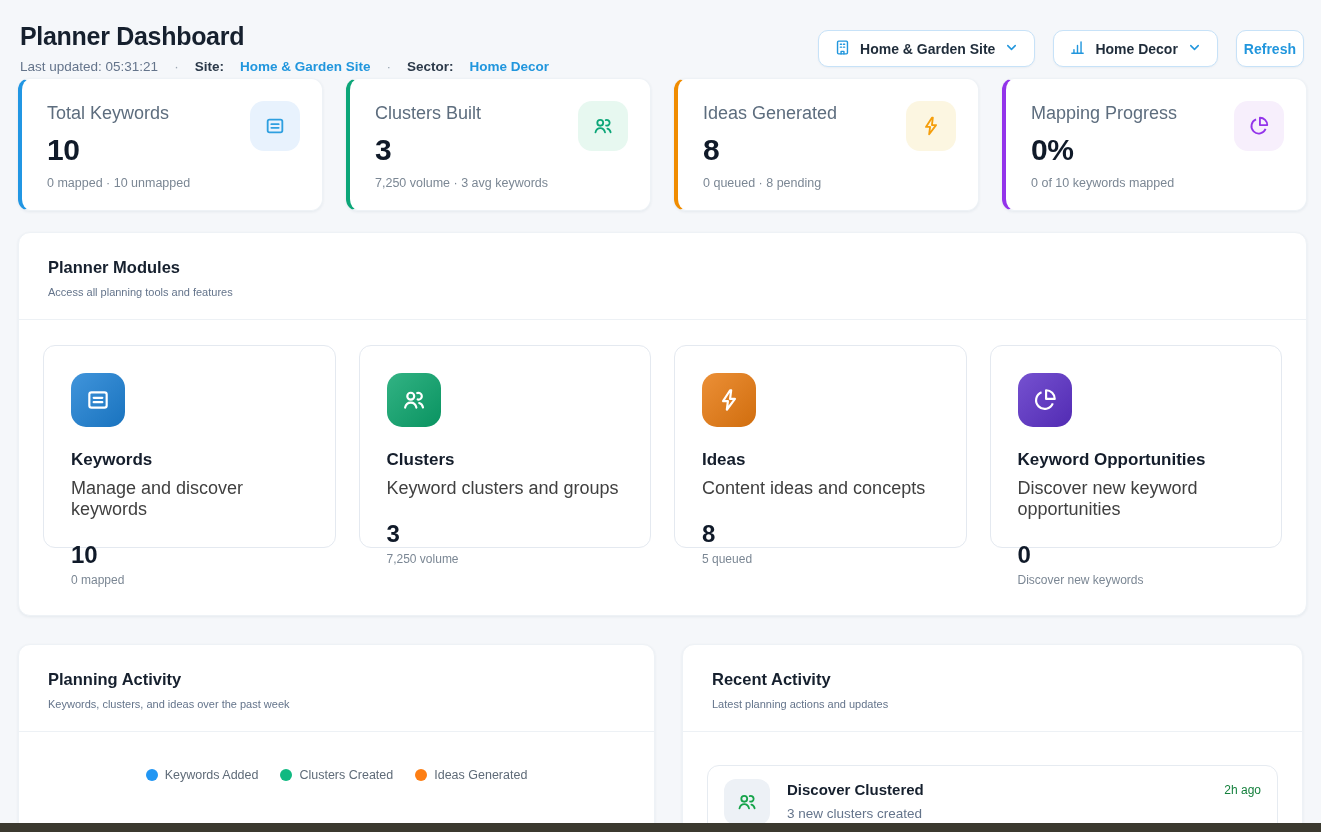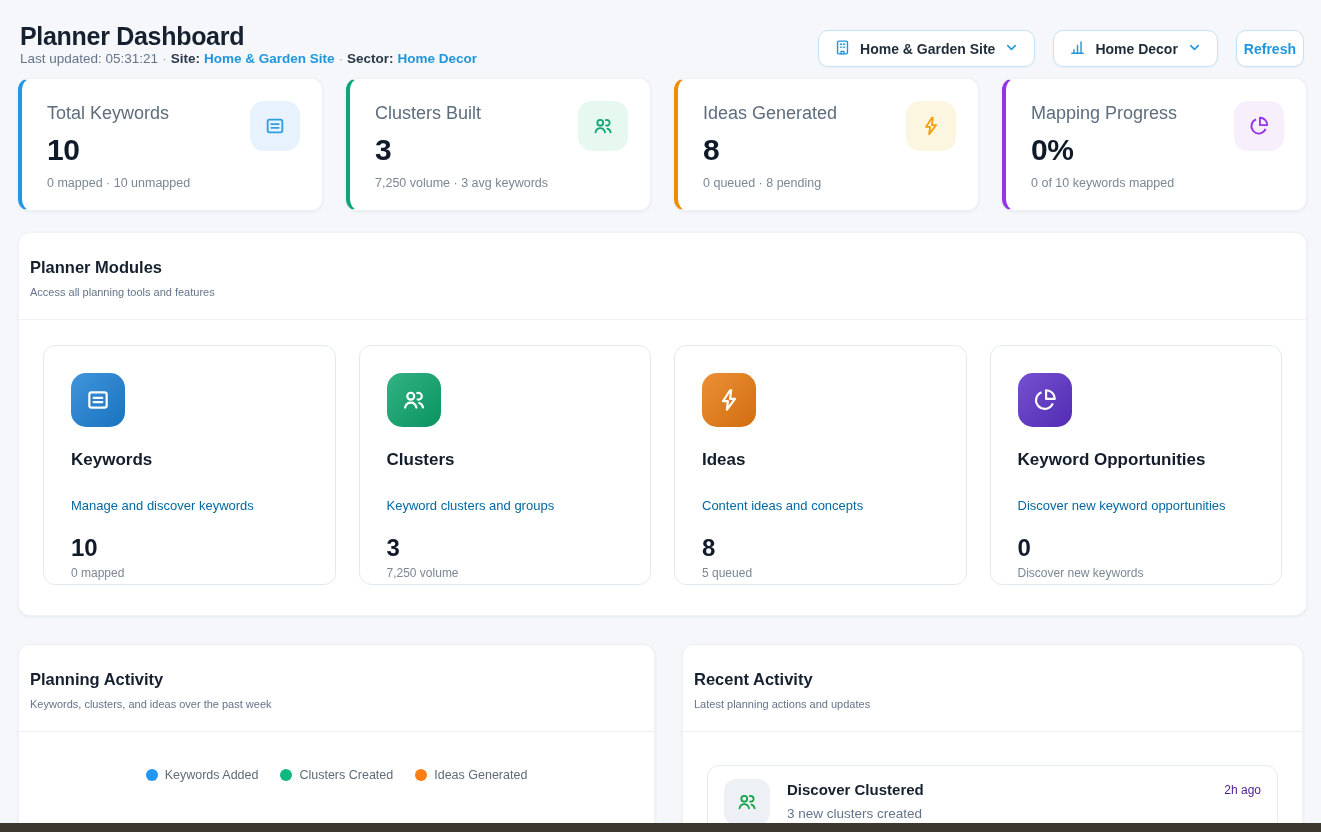--- a/index.html
+++ b/index.html
@@ -6,21 +6,21 @@
   html,body { width:1321px; height:832px; }
   body {
     position:relative; overflow:hidden;
     background:#f5f7fa;
     font-family:"Liberation Sans", sans-serif;
     color:#17202d;
   }
   
   .page-header { position:absolute; left:20px; top:22px; }
   .page-title { font-size:25px; font-weight:800; letter-spacing:-0.3px; color:#16202e; }
-  .page-meta { font-size:13.5px; color:#64748b; display:flex; gap:4px; align-items:center; }
+  .page-meta { margin-top:8px; font-size:13.5px; color:#64748b; display:flex; gap:16px; align-items:center; }
   .page-meta .sep { color:#9aa6b2; }
   .page-meta .k { color:#2b3949; font-weight:700; }
   .page-meta .link { color:#2196dd; font-weight:700; cursor:pointer; }
   
   .controls { position:absolute; right:17px; top:30px; display:flex; gap:18px; }
   .ctrl-btn {
     height:37px; background:#fff; border:1px solid #c7e2f8; border-radius:10px;
     display:flex; align-items:center; gap:9px; padding:0 15px;
     font-size:14px; font-weight:700; color:#1f2c3a; cursor:pointer;
     box-shadow:0 1px 2px rgba(20,50,90,.05);
@@ -36,54 +36,54 @@
     padding:24px 24px 0 25px;
   }
   .stat-label { font-size:18px; color:#5d6d7e; }
   .stat-value { margin-top:9px; font-size:30px; font-weight:800; color:#101a29; letter-spacing:-0.5px; }
   .stat-sub { margin-top:9px; font-size:12.5px; color:#7b8794; }
   .stat-icon { position:absolute; right:22px; top:22px; width:50px; height:50px; border-radius:14px;
     display:flex; align-items:center; justify-content:center; }
   
   .panel { background:#fff; border:1px solid #eef2f6; border-radius:12px;
     box-shadow:0 1px 3px rgba(20,50,90,.07); }
-  .panel-head { padding:25px 26px 21px 11px; }
+  .panel-head { padding:25px 26px 21px 29px; }
   .panel-title { font-size:16.5px; font-weight:700; color:#16202e; }
   .panel-subtitle { margin-top:9px; font-size:11px; color:#64748b; }
   .panel-divider { border-top:1px solid #edf1f5; }
   .modules-panel { position:absolute; left:18px; top:232px; width:1289px; height:384px; }
   .modules { display:flex; gap:23px; padding:25px 24px; }
   .module-card {
-    flex:1; height:240px; border:1px solid #e4e9f0; border-radius:12px; padding:27px 27px;
+    flex:1; height:203px; border:1px solid #e4e9f0; border-radius:12px; padding:27px 27px;
     cursor:pointer; background:#fff;
   }
   .module-icon { width:54px; height:54px; border-radius:15px; color:#fff;
     display:flex; align-items:center; justify-content:center;
     background-image:linear-gradient(135deg, rgba(255,255,255,.16), rgba(0,0,0,.10)); }
   .module-title { margin-top:23px; font-size:17px; font-weight:800; color:#141d2b; }
-  .module-desc { margin-top:28px; font-size:13px; color:#0369a1; }
+  .module-desc { margin-top:8px; font-size:18px; color:#404040; }
   .module-value { margin-top:21px; font-size:24px; font-weight:800; color:#101a29; }
   .module-sub { margin-top:4px; font-size:12px; color:#7b8794; }
   
   .activity-panel { position:absolute; left:18px; top:644px; width:637px; height:360px; }
   .recent-panel { position:absolute; left:682px; top:644px; width:621px; height:360px; }
   .chart-body { position:relative; height:230px; }
   .legend { display:flex; justify-content:center; gap:22px; margin-top:36px;
     font-size:12.5px; color:#5f6b78; }
   .legend-item { display:flex; align-items:center; gap:7px; cursor:pointer; }
   .legend-dot { width:12px; height:12px; border-radius:50%; display:inline-block; }
   
   .activity-item { margin:33px 24px 0 24px; border:1px solid #e6ebf1; border-radius:12px;
     padding:13px 16px; display:flex; gap:17px; align-items:flex-start; background:#fff; }
   .activity-icon { width:46px; height:46px; border-radius:12px; background:#edf1f6; flex:0 0 46px;
     display:flex; align-items:center; justify-content:center; color:#16a34a; }
   .activity-main { flex:1; padding-top:2px; }
   .activity-title { font-size:15px; font-weight:800; color:#16202e; }
   .activity-desc { margin-top:8px; font-size:13.5px; color:#64748b; }
-  .activity-time { font-size:12px; color:#4c1d95; padding-top:4px;margin-left:44px; }
+  .activity-time { font-size:12px; color:#15803d; padding-top:4px;margin-left:44px; }
   
   .bottom-bar { position:absolute; left:0; top:823px; width:1321px; height:9px; background:#3b392f; z-index:60; }
 </style>
 </head>
 <body>
 
 <div class="page-header">
   <div class="page-title">Planner Dashboard</div>
   <div class="page-meta">
     <span>Last updated: 05:31:21</span>

